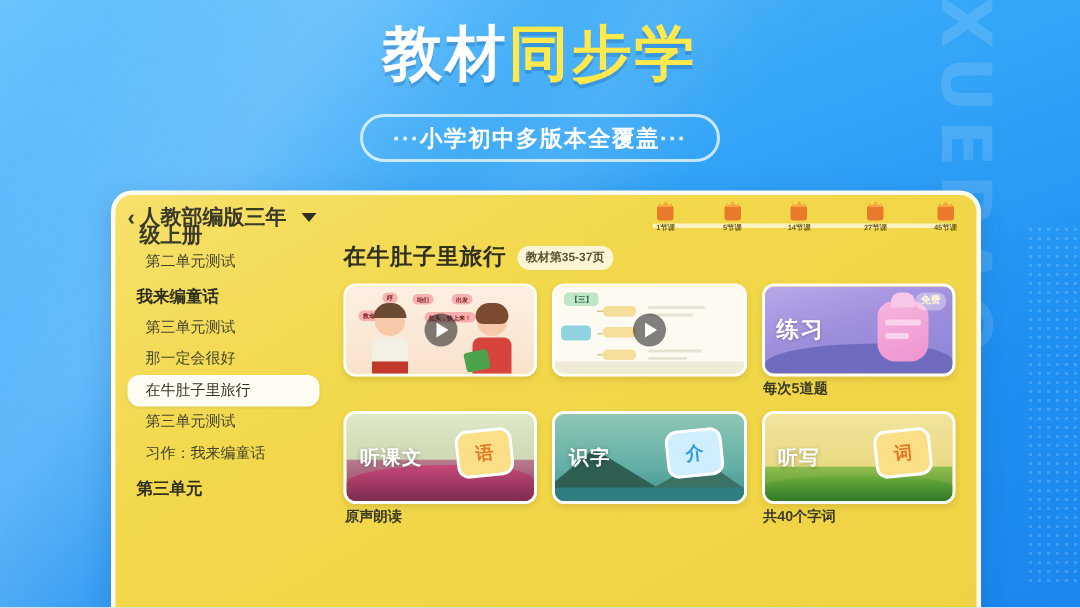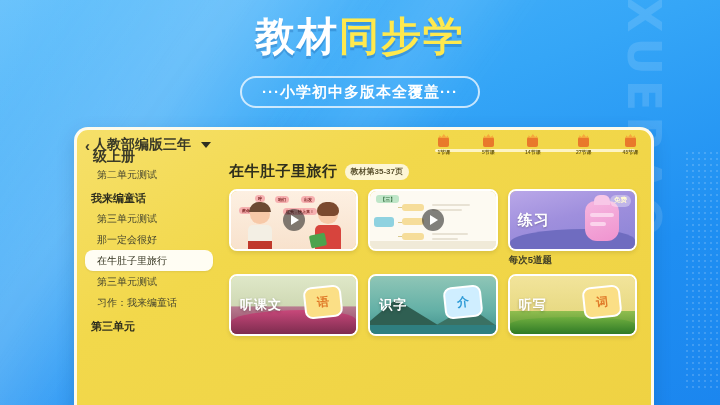--- a/index.html
+++ b/index.html
@@ -549,20 +549,21 @@
         </div>
 
         <div class="card">
           <div class="thumb">
             <div class="art-tingkewen">
               <div class="ridge"></div>
               <div class="tile warm">语</div>
             </div>
             <div class="art-cap-text">听课文</div>
           </div>
+          <div class="card-cap">原声朗读</div>
         </div>
 
         <div class="card">
           <div class="thumb">
             <div class="art-shizi">
               <div class="mt1"></div>
               <div class="mt2"></div>
               <div class="base"></div>
               <div class="tile cool">介</div>
             </div>
@@ -571,18 +572,19 @@
         </div>
 
         <div class="card">
           <div class="thumb">
             <div class="art-tingxie">
               <div class="field"></div>
               <div class="tile warm">词</div>
             </div>
             <div class="art-cap-text">听写</div>
           </div>
+          <div class="card-cap">共40个字词</div>
         </div>
 
       </div>
     </div>
   </div>
 </div>
 
 </body></html>

